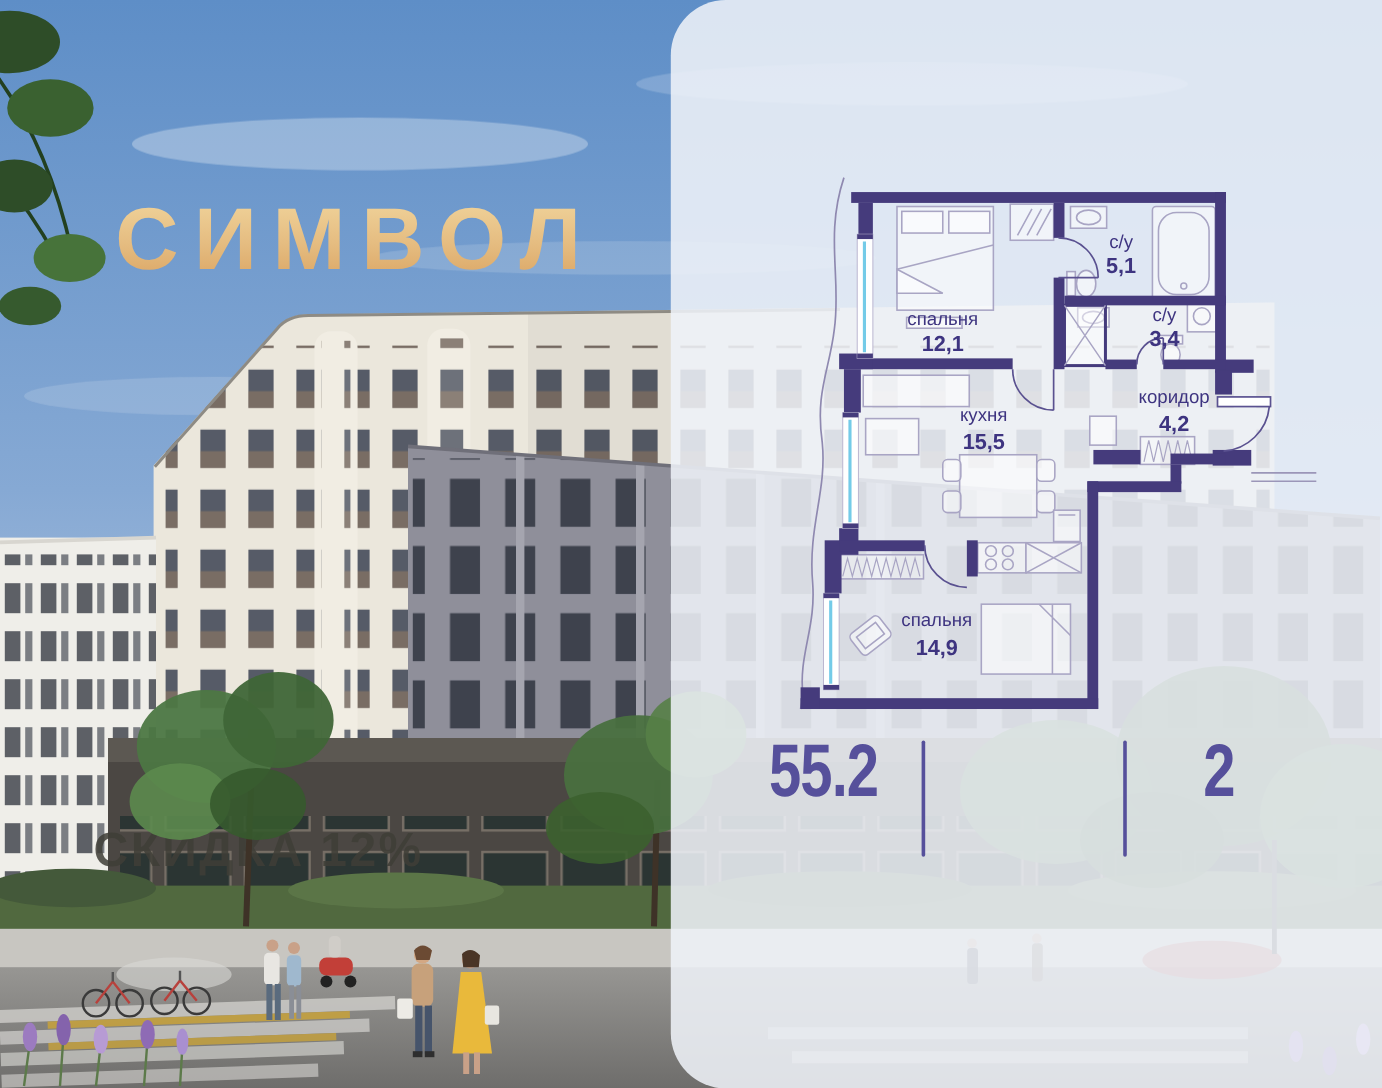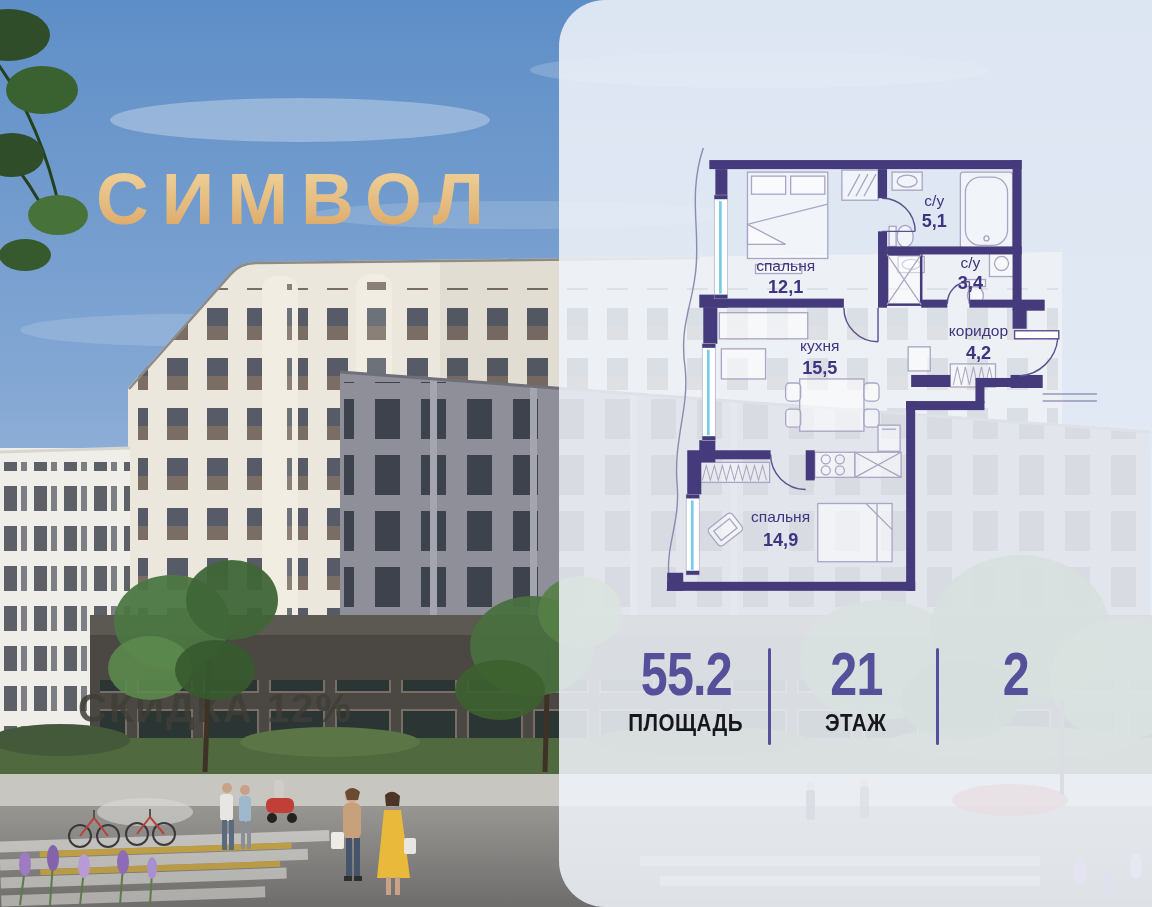--- a/index.html
+++ b/index.html
@@ -5,21 +5,21 @@
   html,body{margin:0;padding:0;background:#222;}
   *{box-sizing:border-box;}
   body{font-family:"Liberation Sans","DejaVu Sans",sans-serif;}
   .stage{position:relative;width:1152px;height:907px;overflow:hidden;background:#9fb6d4;}
   .photo-svg{position:absolute;left:0;top:0;width:1152px;height:907px;display:block;}
   
   .panel{position:absolute;left:559px;top:0;width:593px;height:907px;
          background:rgba(239,242,248,0.87);border-radius:46px 0 0 46px;}
   .plan-svg{position:absolute;left:88px;top:146px;width:452px;height:482px;}
   
-  .stats{position:absolute;left:0;top:643px;width:523px;height:120px;text-decoration:underline;}
+  .stats{position:absolute;left:0;top:612px;width:523px;height:120px;text-decoration:underline;}
   .stat-col{position:absolute;width:170px;text-align:center;}
   .stat-col.c1{left:42px;}
   .stat-col.c2{left:212px;}
   .stat-col.c3{left:372px;}
   .stat-value{display:inline-block;font-size:62px;font-weight:700;color:#56509B;
               line-height:1.0;transform:scaleX(0.78);transform-origin:center;letter-spacing:-1px;}
   .stat-label{margin-top:4px;}
   .stat-label span{display:inline-block;font-size:24px;font-weight:700;color:#17171B;
               transform:scaleX(0.86);transform-origin:center;letter-spacing:0.5px;}
   .stat-divider{position:absolute;top:5px;width:3px;height:97px;background:#56509B;border-radius:2px;}
@@ -379,26 +379,21 @@
         <text class="room-name" x="330" y="189">коридор</text>
         <text class="room-area" x="330" y="212">4,2</text>
         <text class="room-name" x="133" y="374">спальня</text>
         <text class="room-area" x="133" y="398">14,9</text>
       </g>
     </svg>
 
     <div class="stats">
       <div class="stat-col c1">
         <div class="stat-value">55.2</div>
-        <div class="stat-label"><span>ПЛОЩАДЬ</span></div>
       </div>
       <div class="stat-divider d1"></div>
-      <div class="stat-col c2">
-        <div class="stat-value">21</div>
-        <div class="stat-label"><span>ЭТАЖ</span></div>
-      </div>
       <div class="stat-divider d2"></div>
       <div class="stat-col c3">
         <div class="stat-value">2</div>
       </div>
     </div>
   </div>
 </div>
 
 </body></html>

